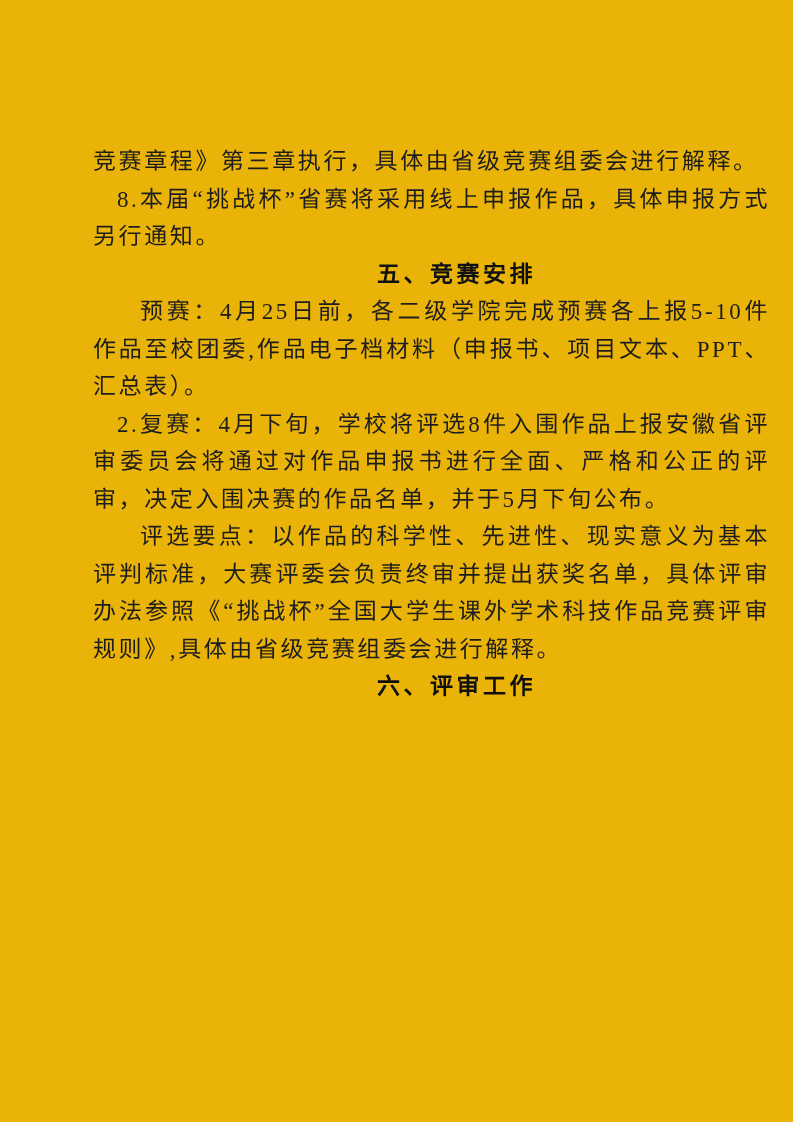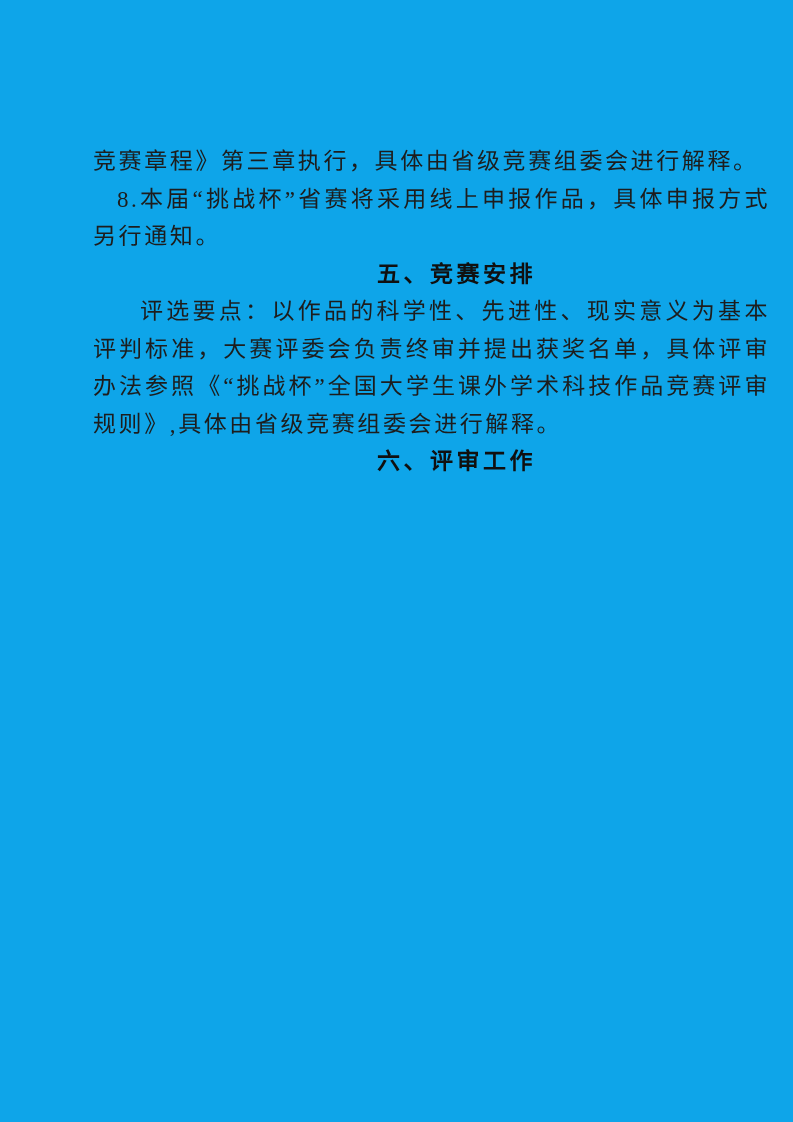--- a/index.html
+++ b/index.html
@@ -4,21 +4,21 @@
 <style>
   html, body {
     margin: 0;
     padding: 0;
     background: #ffffff;
   }
   .page {
     position: relative;
     width: 793px;
     height: 1122px;
-    background: #0ea5e9;
+    background: #eab308;
     overflow: hidden;
   }
   .doc-body {
     position: absolute;
     left: 93px;
     top: 143px;
     width: 677px;
     font-family: "Liberation Serif", serif;
     font-size: 23px;
     line-height: 37.5px;
@@ -50,16 +50,18 @@
   }
 </style>
 </head>
 <body>
 
 <div class="page">
   <div class="doc-body" id="doc-body">
       <p class="block block-continuation">竞赛章程》第三章执行，具体由省级竞赛组委会进行解释。</p>
       <p class="block block-numbered">8.本届“挑战杯”省赛将采用线上申报作品，具体申报方式另行通知。</p>
       <p class="block block-heading">五、竞赛安排</p>
+      <p class="block block-paragraph">预赛：4月25日前，各二级学院完成预赛各上报5-10件作品至校团委,作品电子档材料（申报书、项目文本、PPT、汇总表）。</p>
+      <p class="block block-numbered">2.复赛：4月下旬，学校将评选8件入围作品上报安徽省评审委员会将通过对作品申报书进行全面、严格和公正的评审，决定入围决赛的作品名单，并于5月下旬公布。</p>
       <p class="block block-paragraph">评选要点：以作品的科学性、先进性、现实意义为基本评判标准，大赛评委会负责终审并提出获奖名单，具体评审办法参照《“挑战杯”全国大学生课外学术科技作品竞赛评审规则》,具体由省级竞赛组委会进行解释。</p>
       <p class="block block-heading">六、评审工作</p>
     </div>
 </div>
 
 </body></html>

